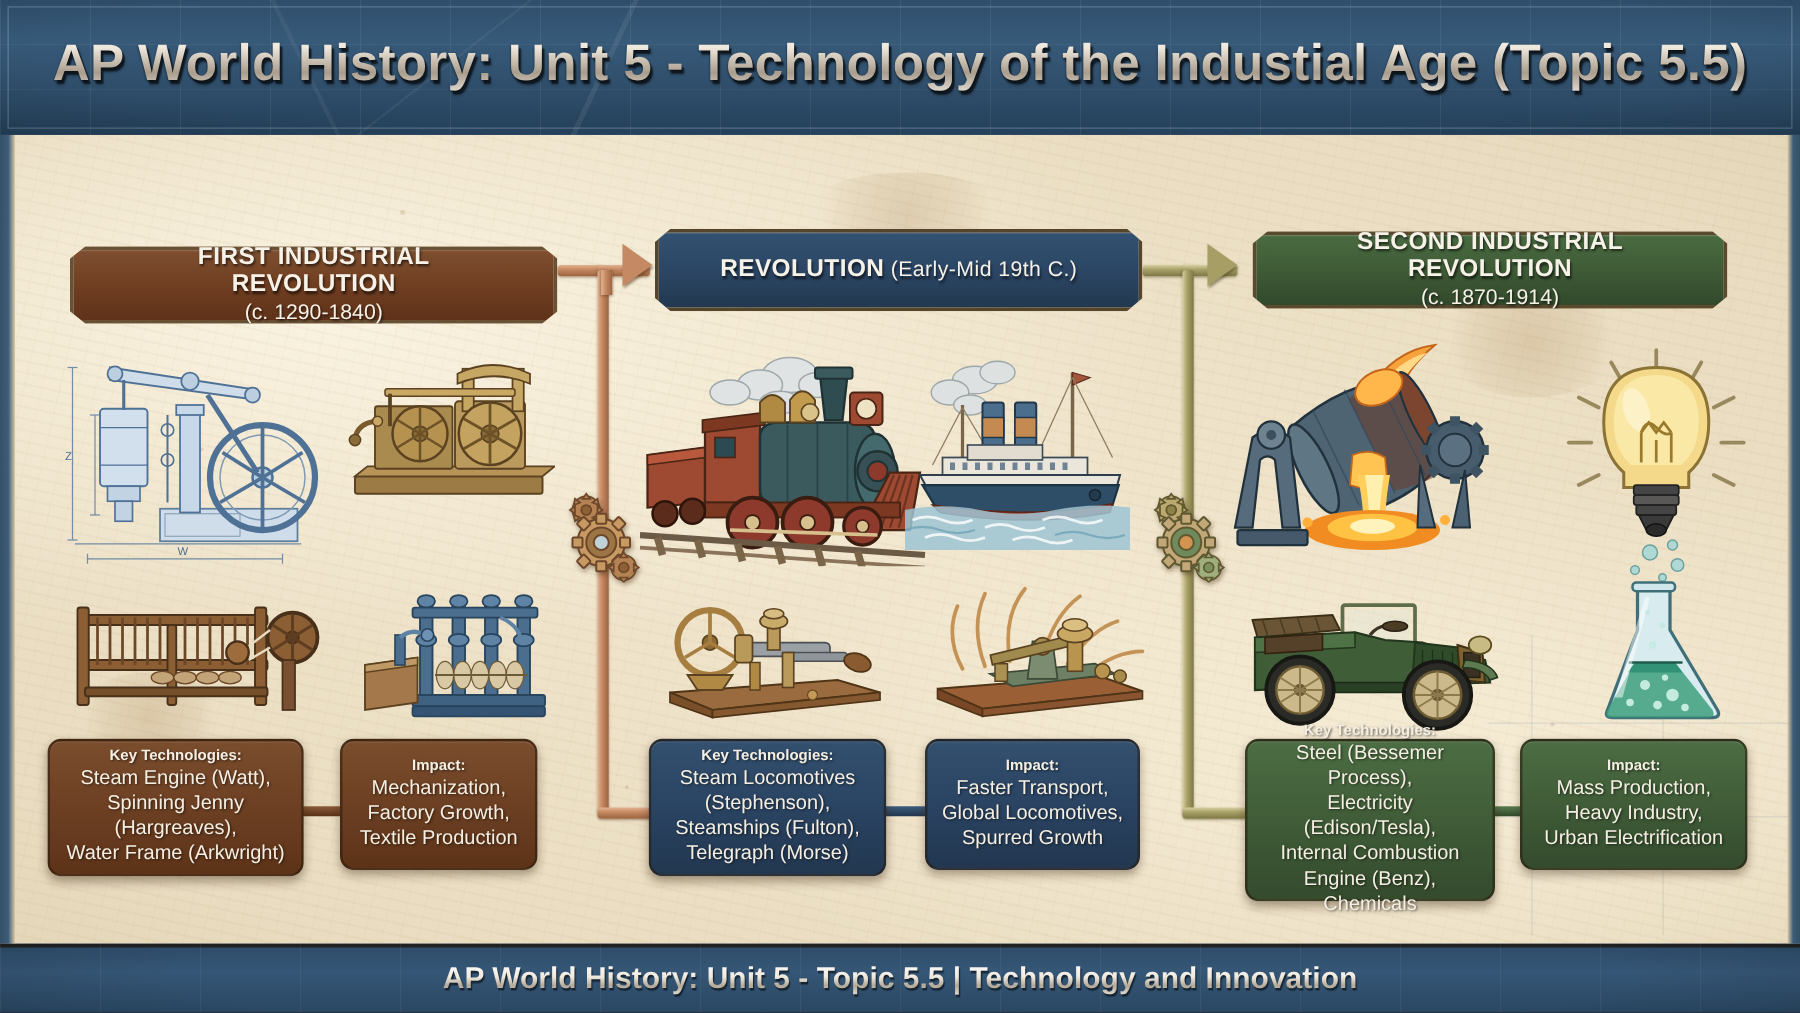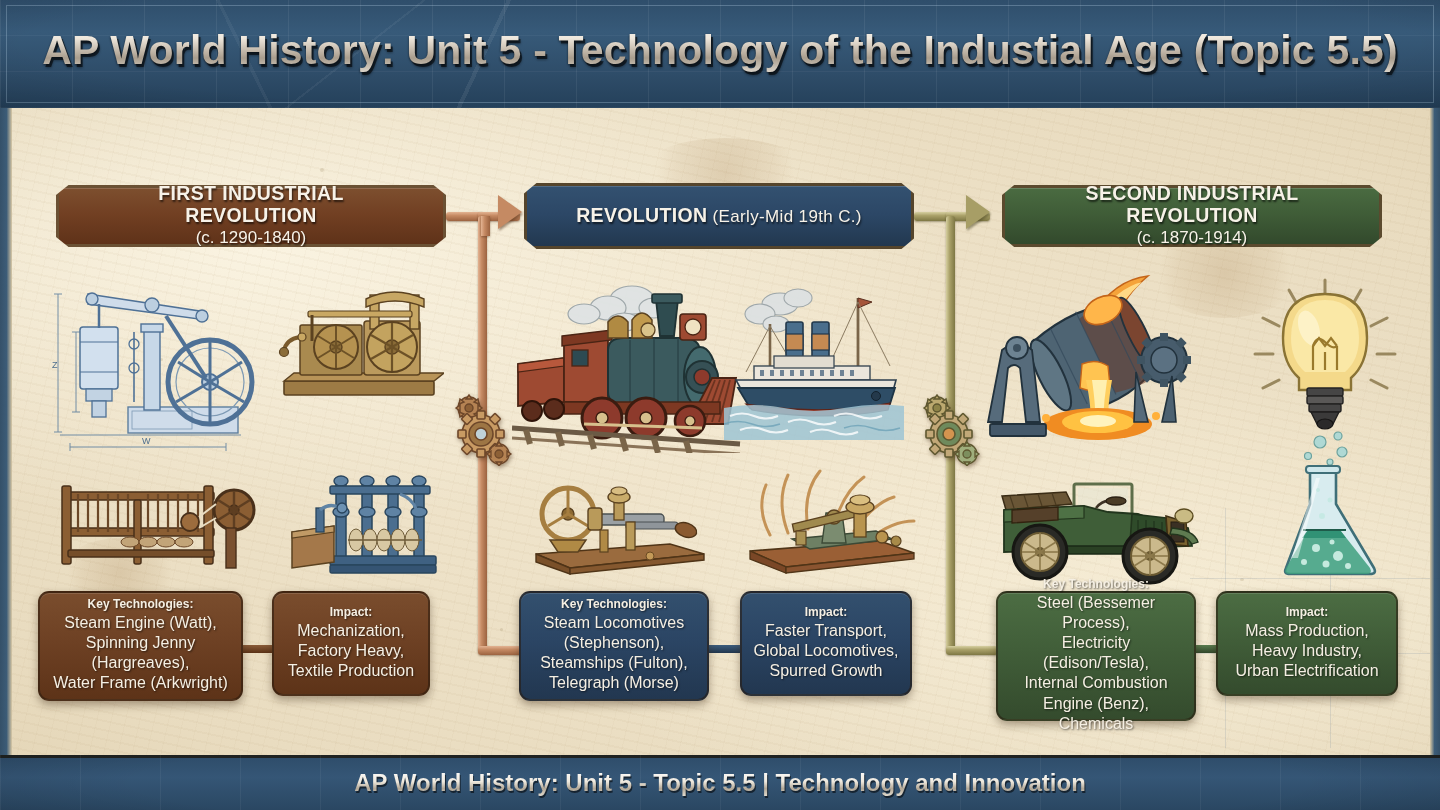--- a/index.html
+++ b/index.html
@@ -99,21 +99,21 @@
   .phase-banner .bt{
     font-size:19.5px; font-weight:bold; letter-spacing:.35px; line-height:1.12;
     text-shadow:1px 2px 2px rgba(0,0,0,.62);
   }
   .phase-banner .bs{
     font-size:17px; font-weight:normal; line-height:1.2; margin-top:1px;
     text-shadow:1px 2px 2px rgba(0,0,0,.6);
   }
   .phase-banner .bt .inlinesub{ font-weight:normal; font-size:17px;text-align:right; }
 
-  #banner-1{ left:56px; top:185px; width:390px; height:62px;
+  #banner-1{ left:56px; top:197px; width:390px; height:62px;
     background:linear-gradient(180deg,#7d4f2f 0%,#713f22 48%,#5f3219 100%); }
   #banner-2{ left:524px; top:183px; width:390px; height:66px;
     background:linear-gradient(180deg,#335170 0%,#2c4766 48%,#22384f 100%);
     border-color:#55452c; }
   #banner-3{ left:1002px; top:185px; width:380px; height:62px;
     background:linear-gradient(180deg,#4a6b41 0%,#3f5c37 48%,#32492c 100%);
     border-color:#5b4a2e; }
 
   
   .pipe{ position:absolute; }
@@ -937,21 +937,21 @@
   <div class="info-box brown-box" style="left:38px;top:591px;width:205px;height:110px;">
     <div class="hd">Key Technologies:</div>
     <div class="bd">Steam Engine (Watt),
 Spinning Jenny
 (Hargreaves),
 Water Frame (Arkwright)</div>
   </div>
   <div class="info-box brown-box" style="left:272px;top:591px;width:158px;height:105px;">
     <div class="hd">Impact:</div>
     <div class="bd">Mechanization,
-Factory Heavy,
+Factory Growth,
 Textile Production</div>
   </div>
 
   <div class="link-bar blue" style="left:706px;top:645px;width:48px;"></div>
   <div class="info-box blue-box" style="left:519px;top:591px;width:190px;height:110px;">
     <div class="hd">Key Technologies:</div>
     <div class="bd">Steam Locomotives
 (Stephenson),
 Steamships (Fulton),
 Telegraph (Morse)</div>

